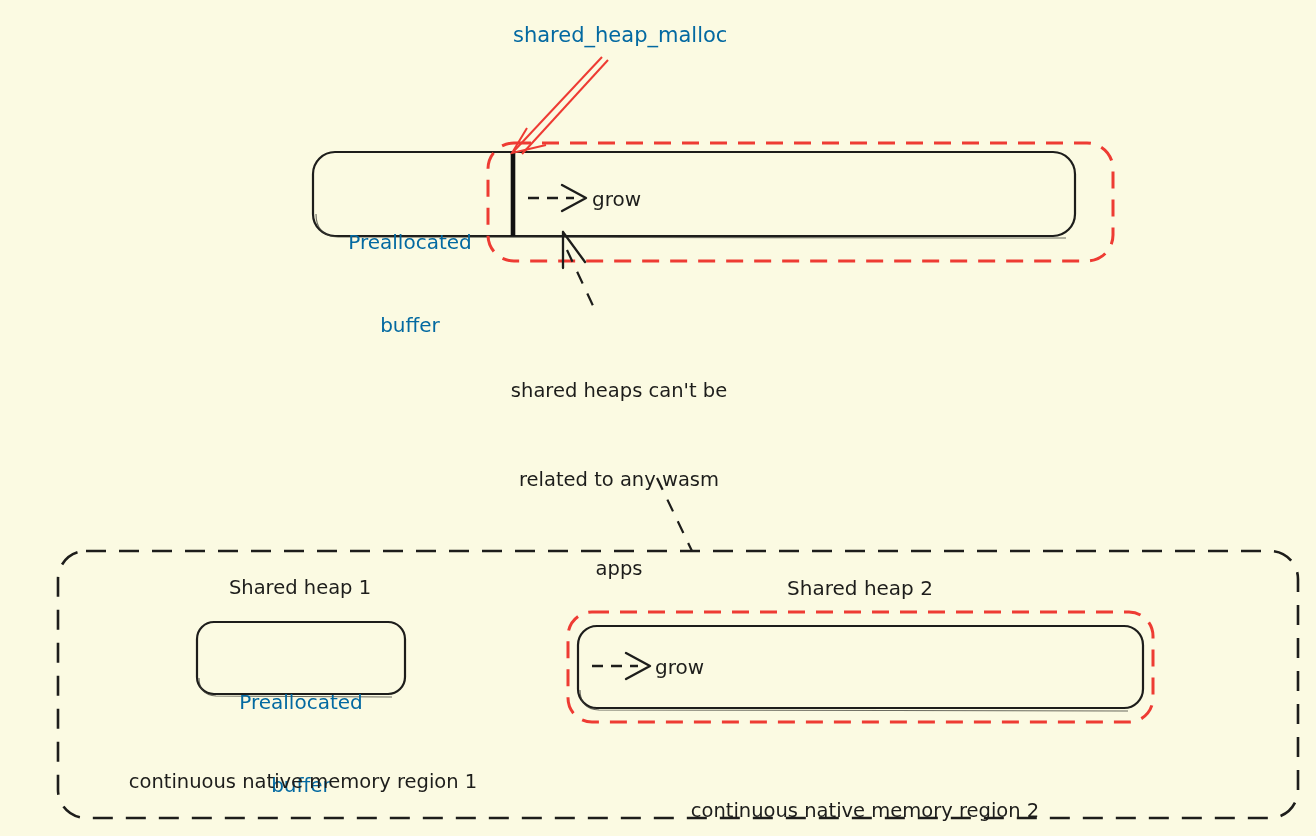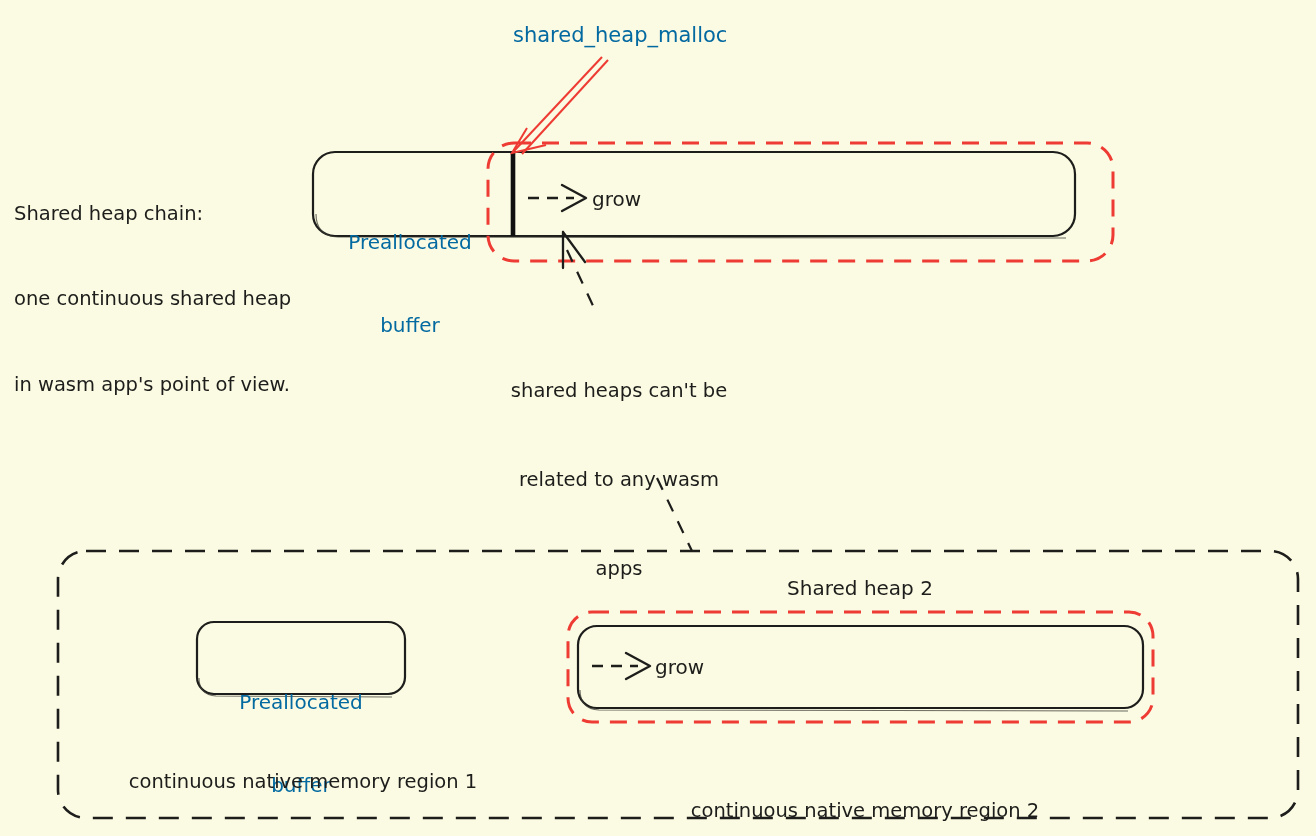--- a/index.html
+++ b/index.html
@@ -163,41 +163,37 @@
 
     <rect x="568" y="612" width="585" height="110" rx="24" ry="24" fill="none" stroke="#ee3b33" stroke-width="3" stroke-dasharray="17 11" stroke-linecap="butt"></rect>
 
     <rect x="578" y="626" width="565" height="82" rx="19" ry="19" fill="none" stroke="#1d1d1b" stroke-width="2.2"></rect>
     <path d="M 580 690 Q 580 709 599 710 L 1128 711" fill="none" stroke="#3b3b34" stroke-width="1.1" opacity="0.75"></path>
 
     <line x1="592" y1="666" x2="638" y2="666" stroke="#1d1d1b" stroke-width="2.4" stroke-dasharray="11 8"></line>
     <path d="M 626 653 L 650 666 L 626 679" fill="none" stroke="#1d1d1b" stroke-width="2.4" stroke-linecap="round" stroke-linejoin="round"></path>
   </svg>
 
-  <div class="lbl blk left-note">
-    <div>Shared heap chain:</div>
-    <div>one continuous shared heap</div>
-    <div>in wasm app's point of view.</div>
-  </div>
 
   <div class="lbl red callout-malloc">shared_heap_malloc</div>
 
   <div class="lbl red prealloc-top">
     <div>Preallocated</div>
     <div>buffer</div>
   </div>
 
   <div class="lbl blk grow-top">grow</div>
 
   <div class="lbl blk mid-note">
     <div>shared heaps can't be</div>
     <div>related to any wasm</div>
     <div>apps</div>
   </div>
 
+  <div class="lbl blk sh1-title">Shared heap 1</div>
   <div class="lbl blk sh2-title">Shared heap 2</div>
 
   <div class="lbl red prealloc-bot">
     <div>Preallocated</div>
     <div>buffer</div>
   </div>
 
   <div class="lbl blk grow-bot">grow</div>
 
   <div class="lbl blk cap1">

